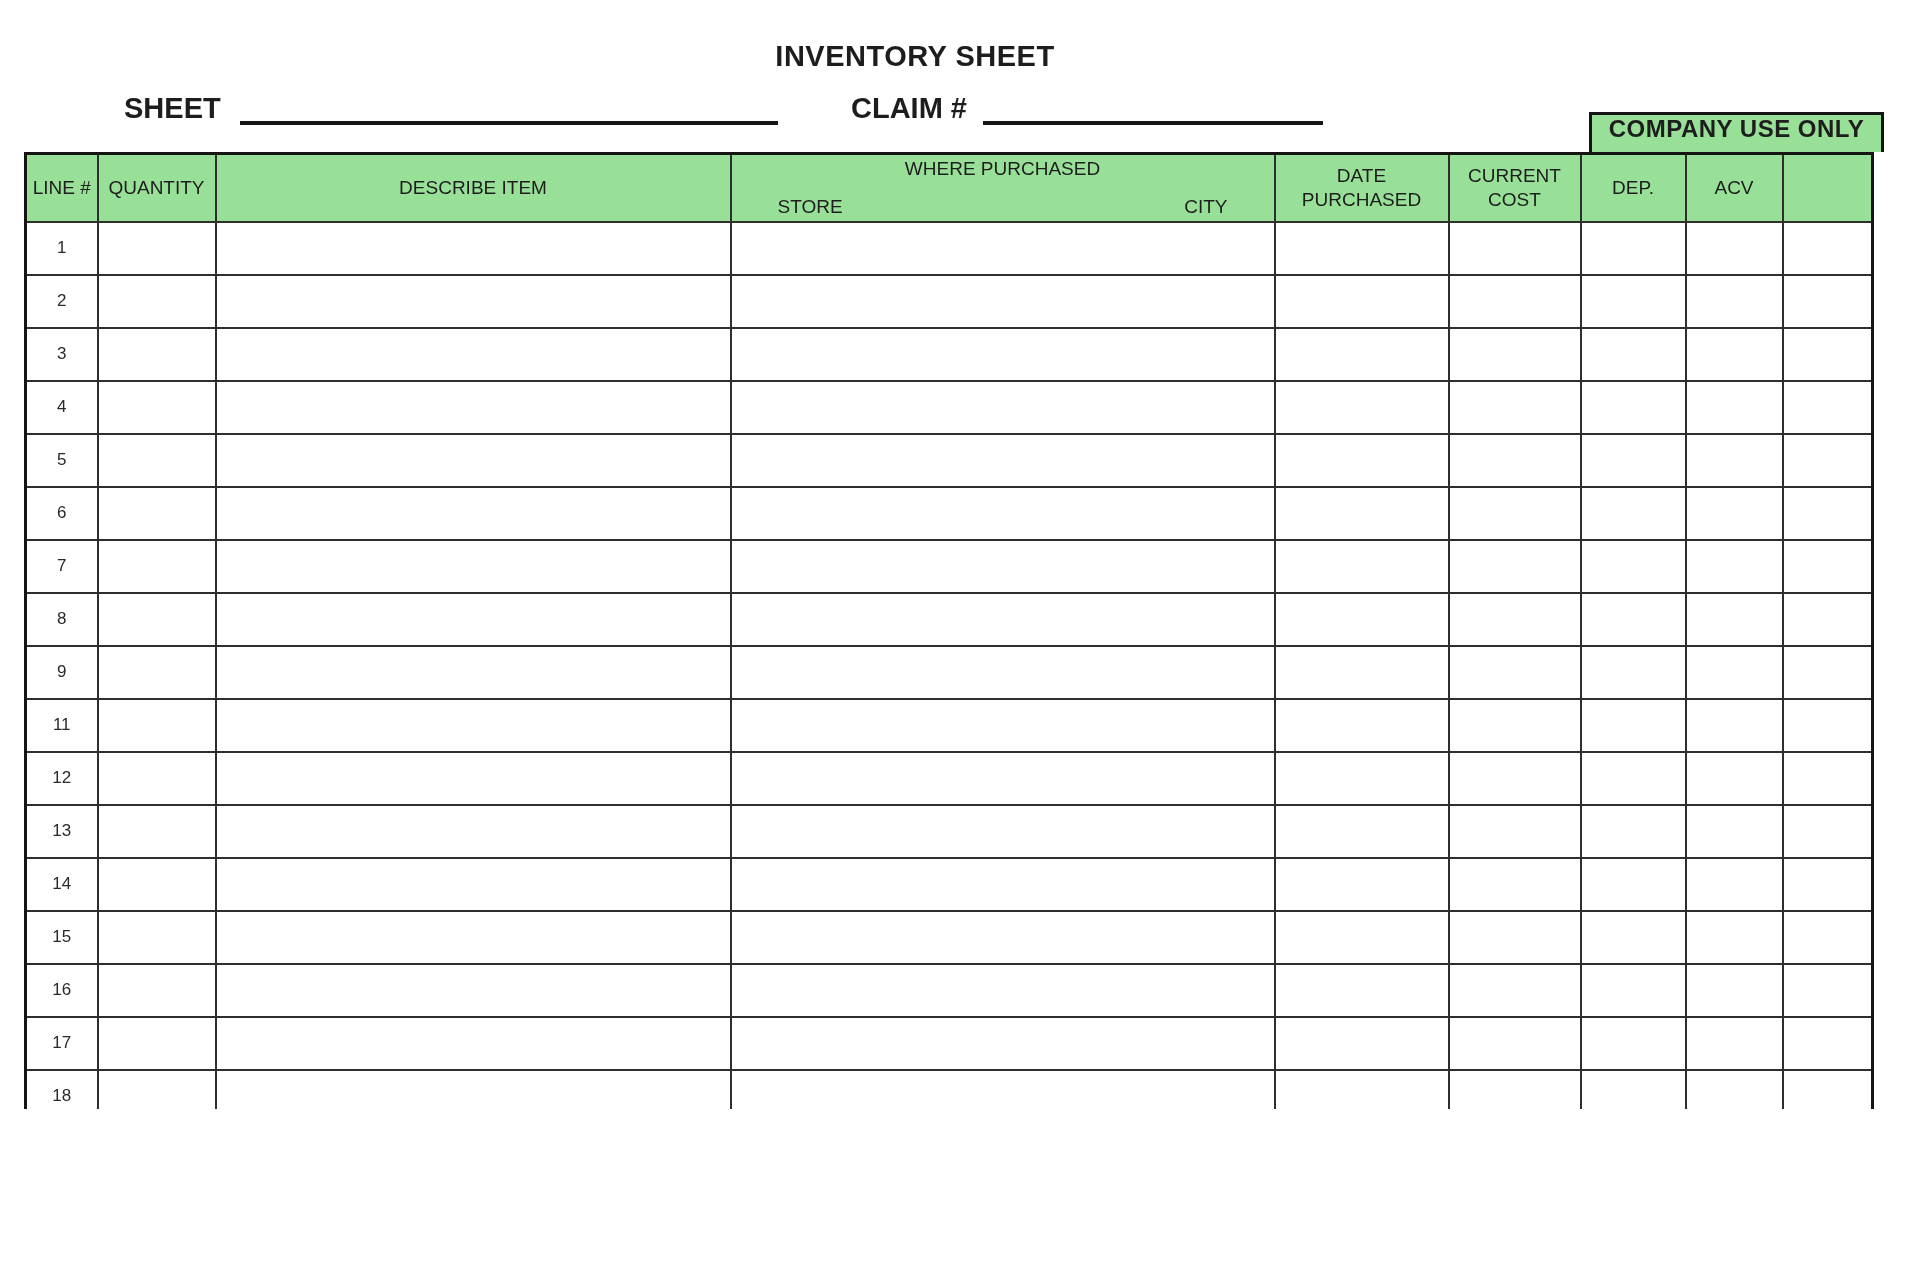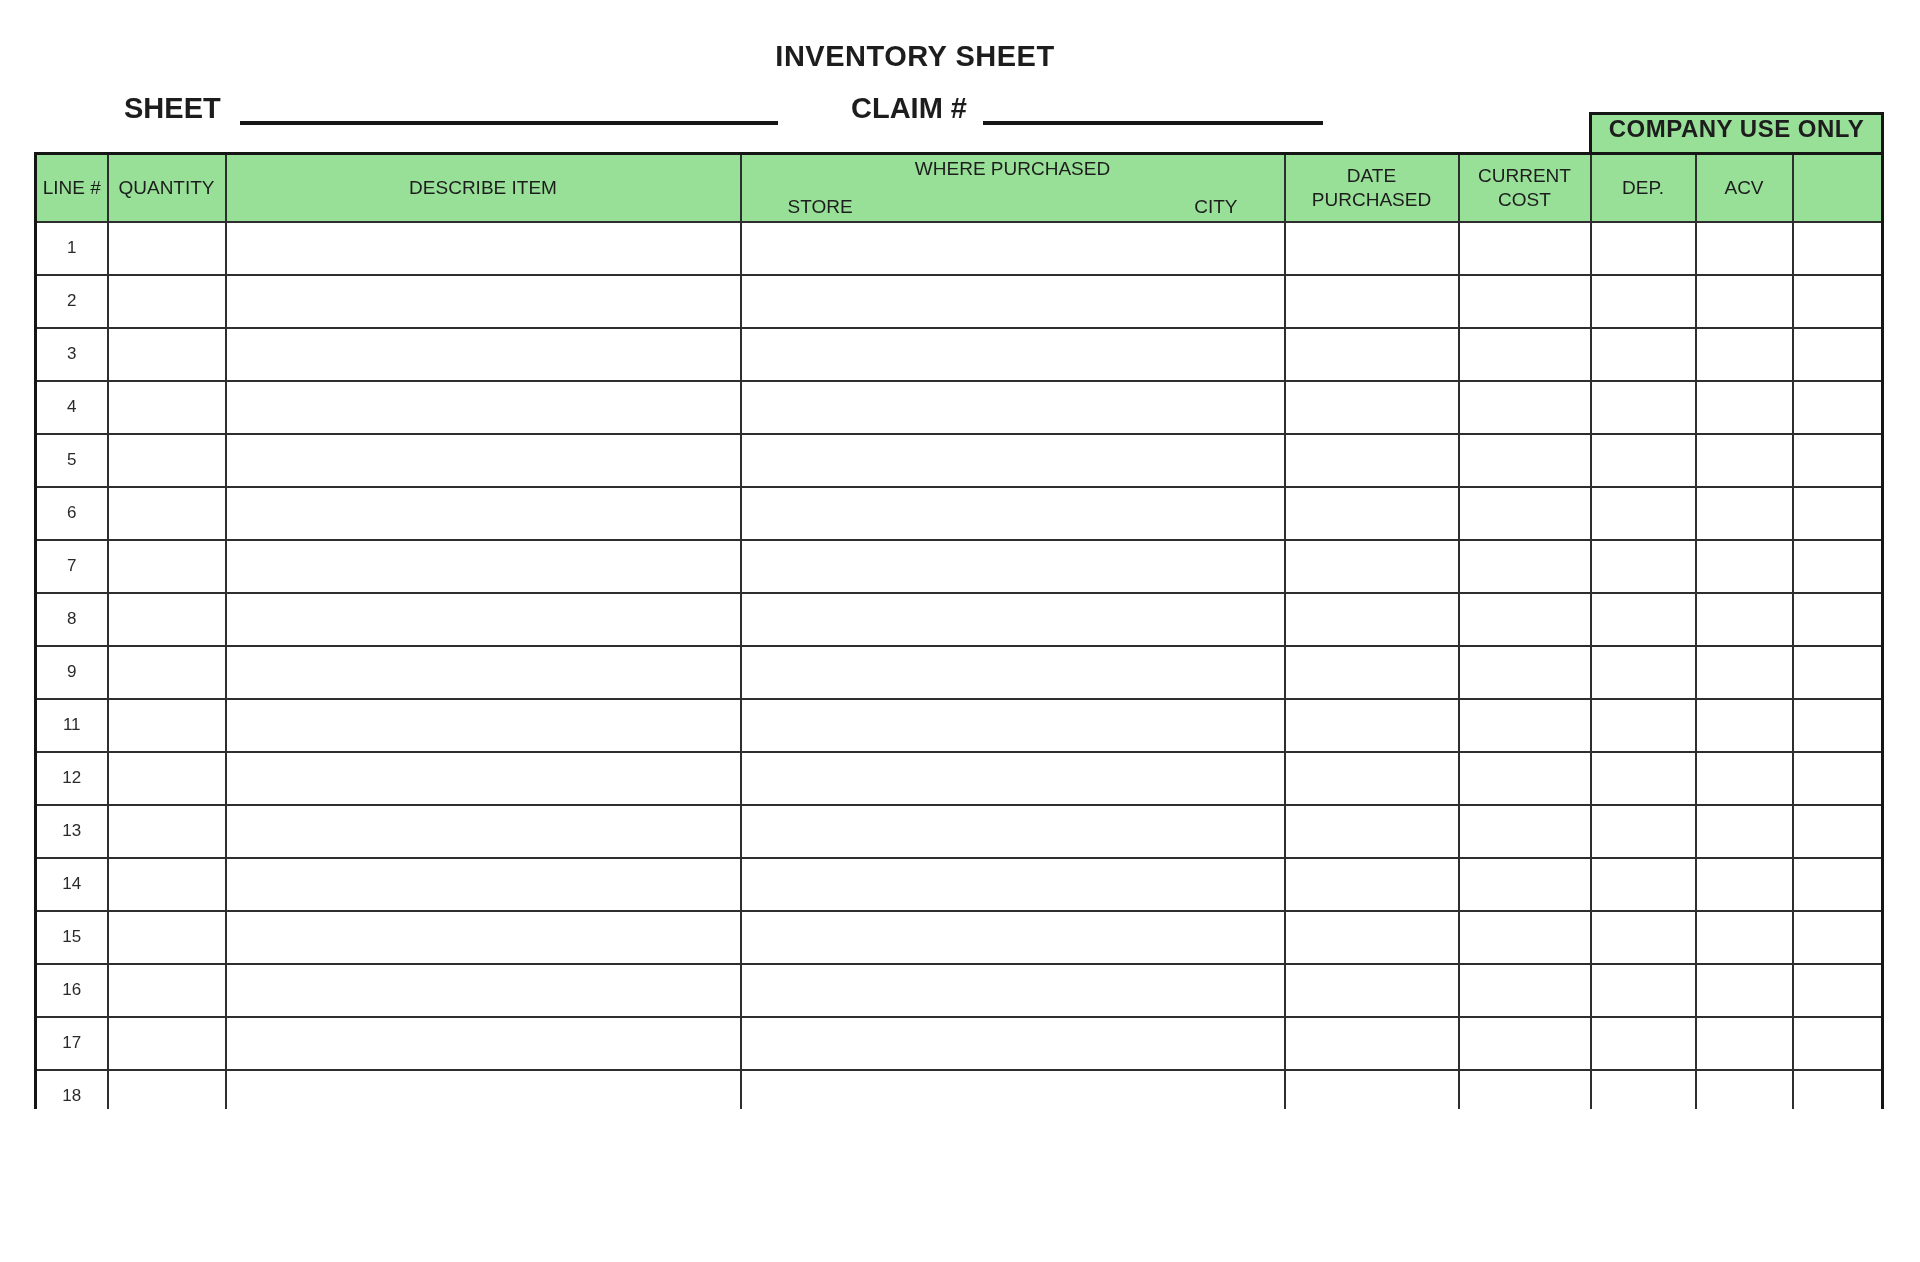--- a/index.html
+++ b/index.html
@@ -55,21 +55,21 @@
     display: flex;
     align-items: flex-start;
     justify-content: center;
     font-size: 24px;
     font-weight: bold;
     letter-spacing: 0.5px;
   }
 
   table.sheet {
     position: absolute;
-    left: 34px;
+    left: 24px;
     top: 152px;
     border-collapse: collapse;
     table-layout: fixed;
     border: 3px solid #151515;
   }
   table.sheet th,
   table.sheet td {
     border: 2px solid #2e2e2e;
     padding: 0;
     box-sizing: border-box;

